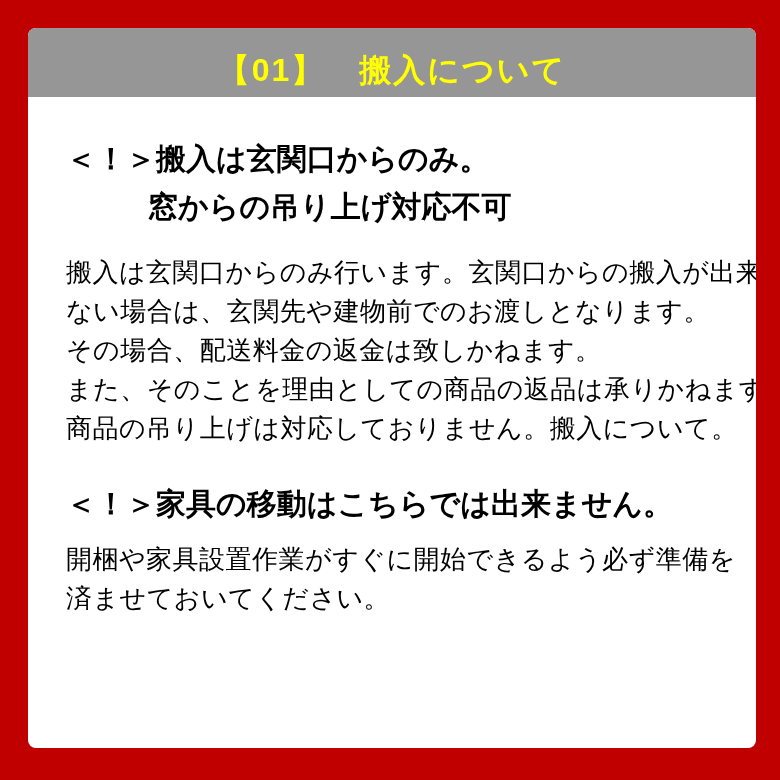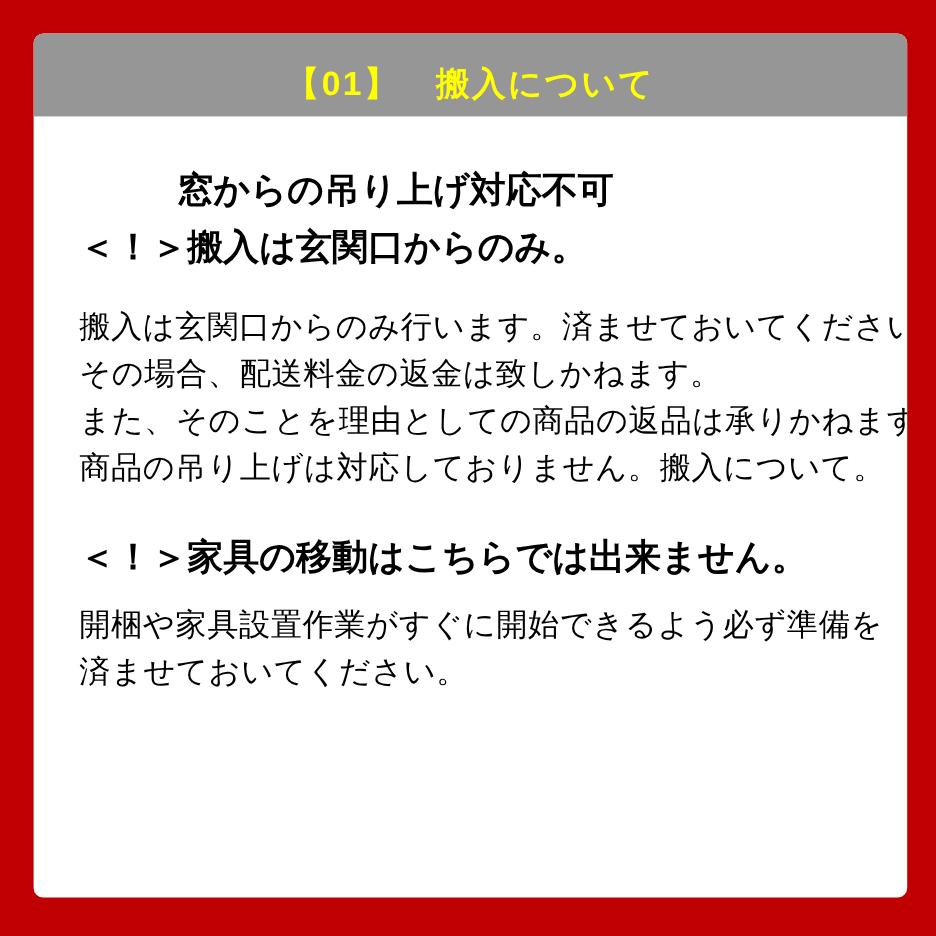--- a/index.html
+++ b/index.html
@@ -17,21 +17,21 @@
     border-radius: 8px;
     overflow: hidden;
   }
   .titlebar {
     height: 69px;
     background: #969696;
     display: flex; align-items: center; justify-content: center;
   }
   .titlebar .title-text {
     color: #ffff00;
-    font-size: 28px;
+    font-size: 32px;
     font-weight: bold;
     letter-spacing: 2px;
     line-height: 1;
     margin-top: 14px;
   }
   .content {
     padding: 0 28px 0 38px;
     color: #000000;
   }
   .heading {
@@ -60,26 +60,27 @@
 <div class="frame">
   <div class="panel">
 
     <div class="titlebar">
       <span class="title-text">【01】　搬入について</span>
     </div>
 
     <div class="content">
 
       <div class="heading heading-1">
+        <div class="h-line"><span>＜！＞</span><span>搬入は玄関口からのみ。</span></div>
         <div class="h-line h-indent">窓からの吊り上げ対応不可</div>
-        <div class="h-line"><span>＜！＞</span><span>搬入は玄関口からのみ。</span></div>
       </div>
 
       <div class="para para-1">
-        <div class="line">搬入は玄関口からのみ行います。済ませておいてください</div>
+        <div class="line">搬入は玄関口からのみ行います。玄関口からの搬入が出来</div>
+        <div class="line">ない場合は、玄関先や建物前でのお渡しとなります。</div>
         <div class="line">その場合、配送料金の返金は致しかねます。</div>
         <div class="line">また、そのことを理由としての商品の返品は承りかねます。</div>
         <div class="line">商品の吊り上げは対応しておりません。搬入について。</div>
       </div>
 
       <div class="heading heading-2">
         <div class="h-line"><span>＜！＞</span><span>家具の移動はこちらでは出来ません。</span></div>
       </div>
 
       <div class="para para-2">

